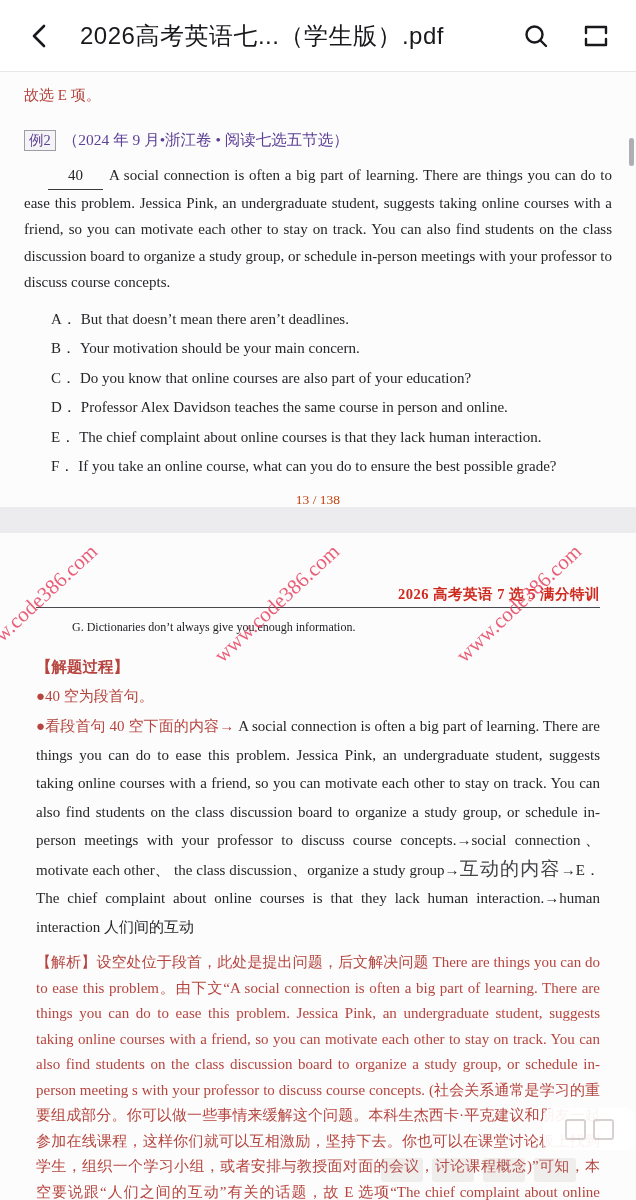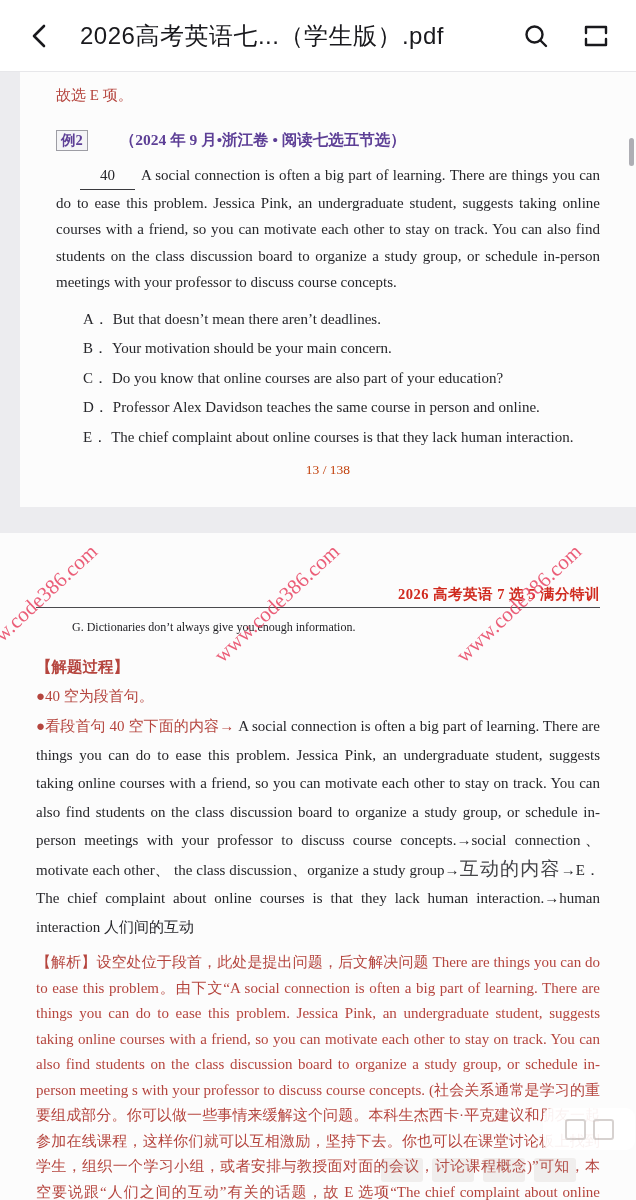--- a/index.html
+++ b/index.html
@@ -22,23 +22,23 @@
     font-family:"Liberation Sans",sans-serif;border-bottom:1px solid #e7e7ea;
   }
   .icon-btn{width:40px;height:40px;display:flex;align-items:center;justify-content:center;flex:0 0 auto;background:none;border:none;padding:0;cursor:pointer;}
   .appbar-title{
     flex:1;font-size:24px;color:#19191d;font-weight:500;
     white-space:nowrap;overflow:hidden;text-overflow:clip;letter-spacing:0.5px;
   }
   .appbar svg{display:block;}
   
   .page{background:#fcfcfc;}
-  .page1{height:435px;padding:12px 36px 0;box-sizing:border-box;margin-left:20px;}
+  .page1{height:435px;padding:12px 24px 0;box-sizing:border-box;}
   .answer-note{color:var(--doc-red);font-size:15px;line-height:22px;}
-  .example-row{margin-top:24px;font-size:15.5px;font-weight:bold;color:var(--purple);display:flex;align-items:center;gap:25px;}
+  .example-row{margin-top:24px;font-size:15.5px;font-weight:normal;color:var(--purple);display:flex;align-items:center;}
   .example-tag{border:1px solid #9d9da4;background:#f4f4f6;padding:0 4px;margin-right:7px;line-height:19px;font-size:14.5px;color:var(--purple);}
   .passage{margin-top:11px;font-size:15px;line-height:26.5px;text-align:justify;}
   .passage .indent{display:inline-block;width:24px;}
   .blank-num{display:inline-block;padding:0 20px;border-bottom:1.5px solid #3a3a3e;text-align:center;margin-right:6px;}
   .options{margin:9px 0 0 27px;font-size:15px;}
   .option{line-height:29.5px;}
   .option .opt-label{margin-right:4px;}
   .page-indicator{margin-top:10px;text-align:center;font-size:13.5px;color:#c2410c;}
   .page-gap{height:26px;background:#ececef;}
   .page2{position:relative;height:667px;padding:0 36px;box-sizing:border-box;overflow:hidden;}
@@ -119,20 +119,21 @@
     <div class="passage">
       <span class="indent"></span><span class="blank-num">40</span><span>A social connection is often a big part of learning. There are things you can do to ease this problem. Jessica Pink, an undergraduate student, suggests taking online courses with a friend, so you can motivate each other to stay on track. You can also find students on the class discussion board to organize a study group, or schedule in-person meetings with your professor to discuss course concepts.</span>
     </div>
 
     <div class="options">
       <div class="option"><span class="opt-label">A．</span><span>But that doesn’t mean there aren’t deadlines.</span></div>
       <div class="option"><span class="opt-label">B．</span><span>Your motivation should be your main concern.</span></div>
       <div class="option"><span class="opt-label">C．</span><span>Do you know that online courses are also part of your education?</span></div>
       <div class="option"><span class="opt-label">D．</span><span>Professor Alex Davidson teaches the same course in person and online.</span></div>
       <div class="option"><span class="opt-label">E．</span><span>The chief complaint about online courses is that they lack human interaction.</span></div>
+      <div class="option"><span class="opt-label">F．</span><span>If you take an online course, what can you do to ensure the best possible grade?</span></div>
     </div>
 
     <div class="page-indicator">13 / 138</div>
   </div>
 
   <div class="page-gap"></div>
 
   <div class="page page2">
     <div class="wm wm1">www.code386.com</div>
     <div class="wm wm2">www.code386.com</div>

